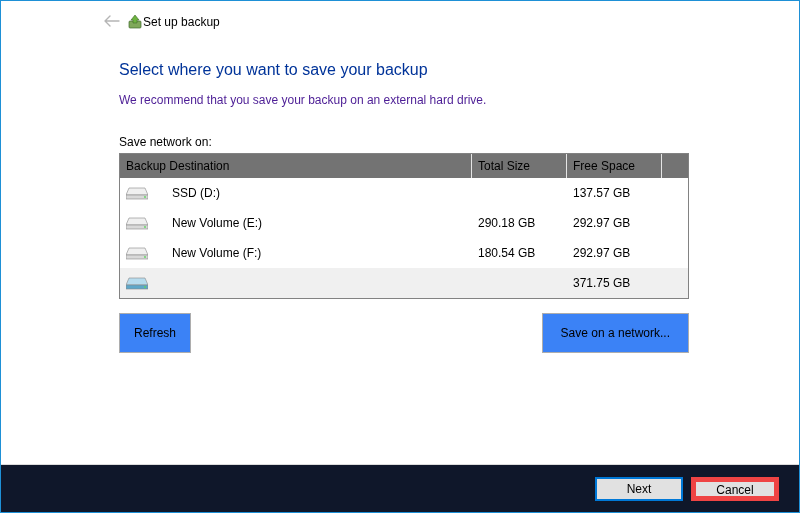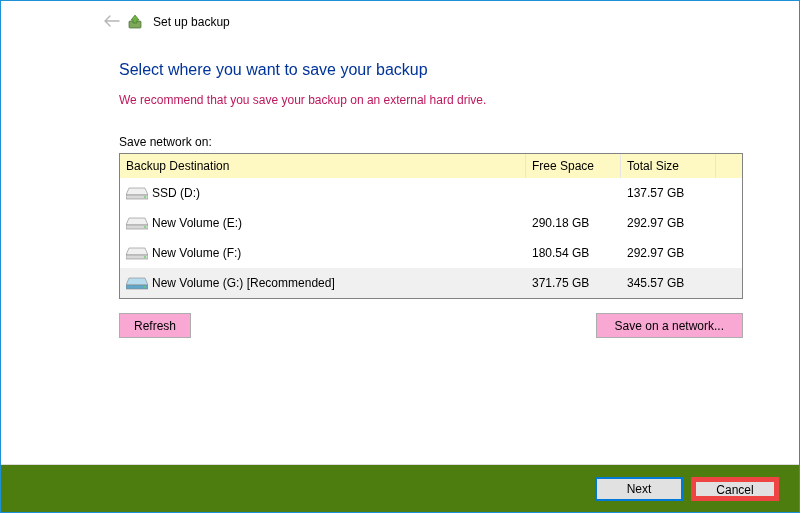--- a/index.html
+++ b/index.html
@@ -16,21 +16,21 @@
     border: 1px solid #1e90d6;
     position: relative;
     background: #fff;
   }
   
   .header {
     height: 42px;
     display: flex;
     align-items: center;
     padding-left: 100px;
-    gap: 10px;
+    gap: 0;
   }
   .back-arrow {
     position: absolute;
     left: 103px;
     top: 14px;
     color: #b0b0b0;
     font-size: 14px;
     line-height: 1;
     user-select: none;
   }
@@ -38,47 +38,47 @@
     width: 16px; height: 16px;
     margin-left: 26px;
     display:inline-block;
   }
   .title-text {
     font-size: 12px;
     color: #000;
   }
   
   .content {
-    padding: 18px 56px 0 118px;
+    padding: 18px 110px 0 118px;
   }
   .heading {
     color: #003399;
     font-size: 16px;
     font-weight: 400;
     margin: 0 0 14px 0;
   }
   .subtext {
     font-size: 12px;
-    color: #be185d;
+    color: #4c1d95;
     margin: 0 0 28px 0;
   }
   .label {
     font-size: 12px;
     margin-bottom: 4px;
   }
   
   .tbl {
     border: 1px solid #828282;
     width: 100%;
   }
   .tbl-head {
     display: flex;
     align-items: center;
     height: 24px;
-    background: #fef9c3;
+    background: #737373;
     font-size: 12px;
   }
   .th {
     padding: 0 6px;
     border-right: 1px solid #e5e5e5;
     height: 100%;
     display: flex;
     align-items: center;
     white-space: nowrap;
   }
@@ -89,47 +89,47 @@
   .tbl-body .row {
     display: flex;
     align-items: center;
     height: 30px;
     font-size: 12px;
   }
   .tbl-body .row.selected {
     background: #f0f0f0;
   }
   .td { padding: 0 6px; display:flex; align-items:center; height:100%; white-space:nowrap;}
-  .td.col-dest { gap: 4px; padding-left:6px;align-items:center;}
+  .td.col-dest { gap: 24px; padding-left:6px;align-items:center;}
   .drive-icon {
     width: 22px; height: 14px;
     display:inline-block;
     flex: 0 0 22px;
   }
   
   .under-row {
     margin-top: 14px;
     display: flex;
     justify-content: space-between;
   }
   .btn {
     font-family: inherit;
     font-size: 12px;
-    height: 25px;
-    background: #f9a8d4;
+    height: 40px;
+    background: #3b82f6;
     border: 1px solid #adadad;
     padding: 0 14px;
     cursor: pointer;
   }
   
   .footer {
     position: absolute;
     left: 0; right: 0; bottom: 0;
     height: 48px;
-    background: #4d7c0f;
+    background: #0f172a;
     border-top: 1px solid #dcdcdc;
     display: flex;
     align-items: center;
     justify-content: flex-end;
     gap: 8px;
     padding-right: 20px;
   }
   .fbtn {
     font-family: inherit;
     font-size: 12px;
@@ -167,22 +167,22 @@
 
   <div class="content">
     <h1 class="heading">Select where you want to save your backup</h1>
     <p class="subtext">We recommend that you save your backup on an external hard drive.</p>
 
     <div class="label">Save network on:</div>
 
     <div class="tbl">
       <div class="tbl-head">
         <div class="th col-dest">Backup Destination</div>
+        <div class="th col-total">Total Size</div>
         <div class="th col-free">Free Space</div>
-        <div class="th col-total">Total Size</div>
         <div class="th col-spacer"></div>
       </div>
       <div class="tbl-body" id="tbl-body">
           <div class="row">
             <div class="td col-dest">
               <span class="drive-icon"><svg width="22" height="14" viewBox="0 0 22 14">
     <polygon points="3,2 19,2 22,9 0,9" fill="#f0f0f0" stroke="#888" stroke-width="0.6"></polygon>
     <rect x="0" y="9" width="22" height="4" fill="#d9d9d9" stroke="#888" stroke-width="0.6"></rect>
     <circle cx="19" cy="11" r="0.9" fill="#5bd65b"></circle>
   </svg></span>
@@ -217,24 +217,22 @@
             <div class="td col-total">292.97 GB</div>
             <div class="td col-spacer"></div>
           </div>
           <div class="row selected">
             <div class="td col-dest">
               <span class="drive-icon"><svg width="22" height="14" viewBox="0 0 22 14">
     <polygon points="3,2 19,2 22,9 0,9" fill="#b7dcee" stroke="#888" stroke-width="0.6"></polygon>
     <rect x="0" y="9" width="22" height="4" fill="#5ea7c9" stroke="#888" stroke-width="0.6"></rect>
     <circle cx="19" cy="11" r="0.9" fill="#5bd65b"></circle>
   </svg></span>
-              <span>New Volume (G:) [Recommended]</span>
             </div>
             <div class="td col-free">371.75 GB</div>
-            <div class="td col-total">345.57 GB</div>
             <div class="td col-spacer"></div>
           </div>
         </div>
     </div>
 
     <div class="under-row">
       <button class="btn">Refresh</button>
       <button class="btn" style="padding:0 18px">Save on a network...</button>
     </div>
   </div>

